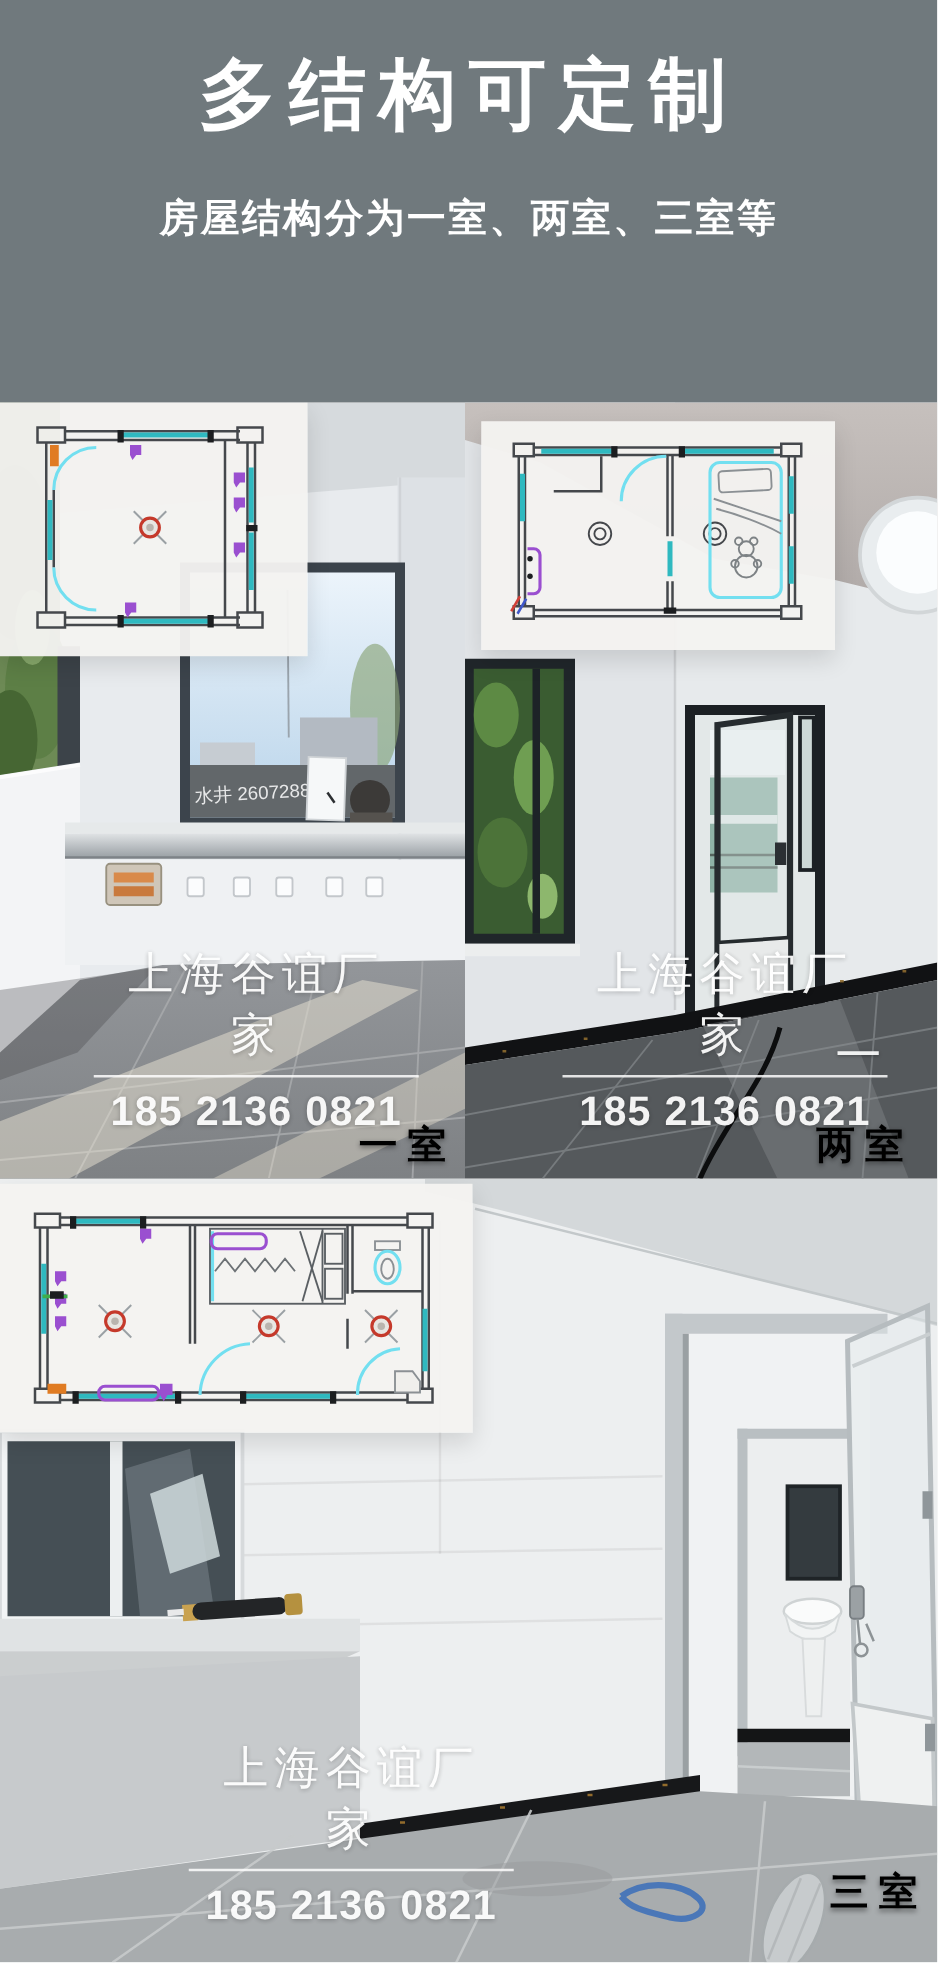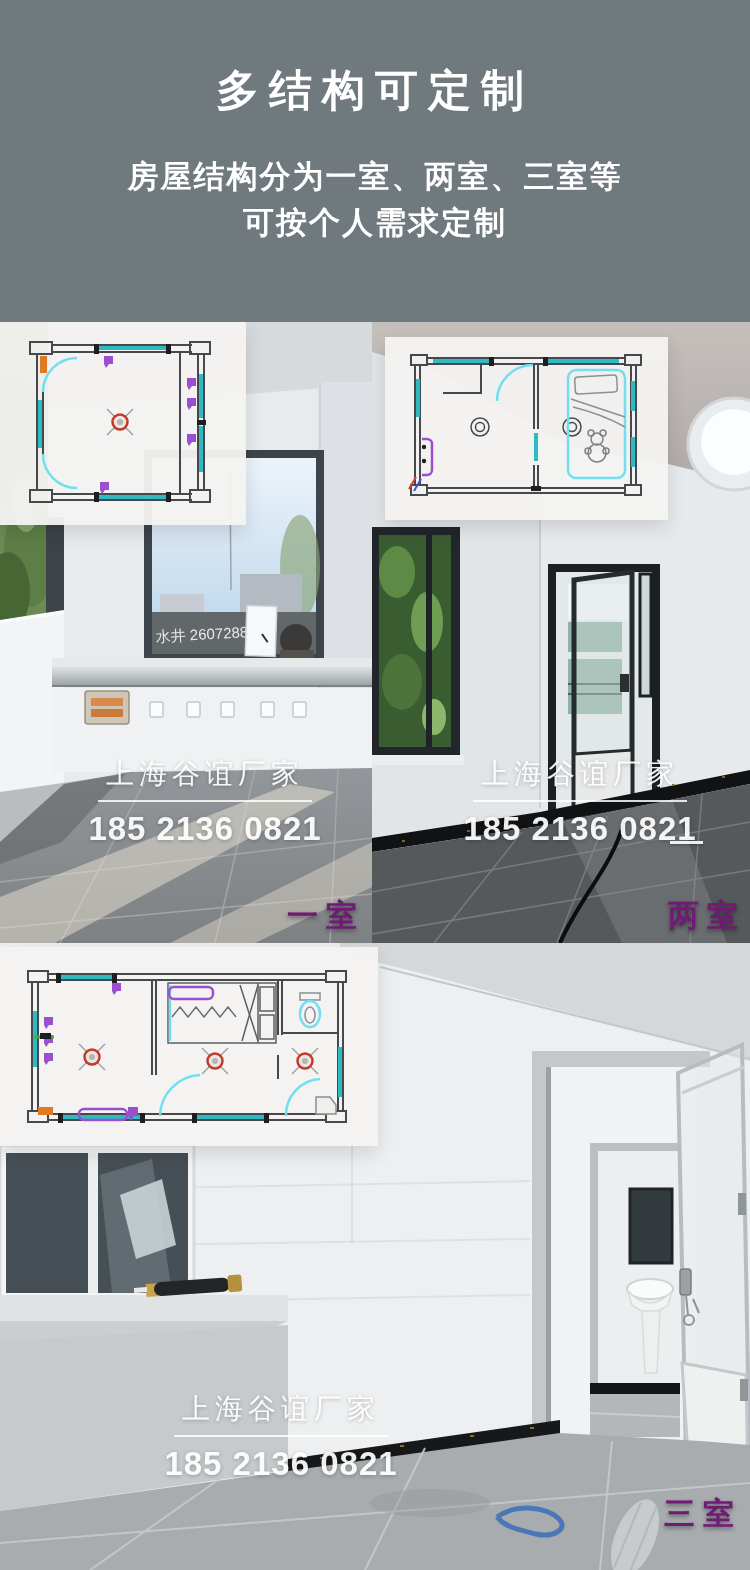--- a/index.html
+++ b/index.html
@@ -2,67 +2,66 @@
 <html style="--header-bg: #70797d; --header-text: #ffffff; --plan-bg: rgba(244,243,240,0.96); --plan-wall: #45484c; --plan-window: #2fb9c0; --plan-door-arc: #72dff0; --plan-outlet: #9a4fd0; --plan-ceiling-light: #c5392b; --plan-accent-orange: #e07b22; --watermark-text: #ffffff;"><head>
 <meta charset="utf-8">
 <style>
   * { margin:0; padding:0; box-sizing:border-box; }
   html,body { background:#ffffff; }
   body { width:750px; font-family:"Liberation Sans","DejaVu Sans",sans-serif; }
   .page { position:relative; width:750px; height:1570px; overflow:hidden; background:#fff; }
 
   
   .header { height:322px; background:var(--header-bg,#70797d); color:var(--header-text,#fff); text-align:center; overflow:hidden; }
-  .header-title { margin-top:62px; font-size:43px; font-weight:700; letter-spacing:10px; }
+  .header-title { margin-top:34px; font-size:62px; font-weight:700; letter-spacing:10px; }
   .header-sub { margin-top:34px; font-size:31px; font-weight:600; letter-spacing:2px; line-height:46px; }
 
   
   .photo-row { display:flex; height:621px; }
   .photo { position:relative; overflow:hidden; background:#9a9da0; }
   .photo-one { width:372px; }
   .photo-two { width:378px; }
   .photo-three { width:750px; height:627px; position:relative; overflow:hidden; background:#a8abad; }
   .scene { position:absolute; inset:0; width:100%; height:100%; display:block; }
 
   
   .plan-card { position:absolute; background:var(--plan-bg,rgba(244,243,240,0.95)); box-shadow:0 8px 18px rgba(0,0,0,0.12); }
   .plan-one   { left:0;    top:0;    width:246px; height:203px; }
   .plan-two   { left:13px; top:15px; width:283px; height:183px; }
   .plan-three { left:0;    top:4px;  width:378px; height:199px; }
   .plan-card svg { width:100%; height:100%; display:block; }
 
   
   .wm { position:absolute; width:260px; text-align:center; color:var(--watermark-text,#fff); opacity:.93;
         text-shadow:0 1px 4px rgba(0,0,0,.28); }
-  .wm-name { display:inline-block; font-size:28px; letter-spacing:5px; padding:0 8px 7px;
+  .wm-name { display:inline-block; font-size:36px; letter-spacing:5px; padding:0 8px 7px;
              border-bottom:2px solid rgba(255,255,255,.9);font-family:Liberation Serif, serif; }
   .wm-phone { margin-top:8px; font-size:33px; letter-spacing:1px;font-weight:bold; }
   .wm-one   { left:75px;  top:433px; }
   .wm-two   { left:78px;  top:433px; }
   .wm-three { left:151px; top:447px; }
   .wm-dash  { position:absolute; left:298px; top:519px; width:33px; height:3px;
               background:rgba(255,255,255,.9); box-shadow:0 1px 3px rgba(0,0,0,.3); }
 
   
-  .room-label { position:absolute; font-size:31px; font-weight:700; letter-spacing:8px; color:#701a75;
+  .room-label { position:absolute; font-size:31px; font-weight:700; letter-spacing:8px; color:#000000;
                 text-shadow:0 2px 4px rgba(0,0,0,.45); white-space:nowrap; }
   .label-one   { left:287px; top:573px; }
-  .label-two   { left:296px; top:573px; }
+  .label-two   { left:281px; top:573px; }
   .label-three { left:664px; top:550px; }
 </style>
 </head>
 <body>
 
 <div class="page">
 
   <div class="header">
     <div class="header-title">多结构可定制</div>
     <div class="header-sub">
       <div>房屋结构分为一室、两室、三室等</div>
-      <div>可按个人需求定制</div>
     </div>
   </div>
 
   <div class="photo-row">
 
     <div class="photo photo-one">
       <svg class="scene" viewBox="0 0 372 621" preserveAspectRatio="none">
         <defs>
           <linearGradient id="sky1" x1="0" y1="0" x2="0" y2="1">
             <stop offset="0" stop-color="#ecf4fb"></stop>

